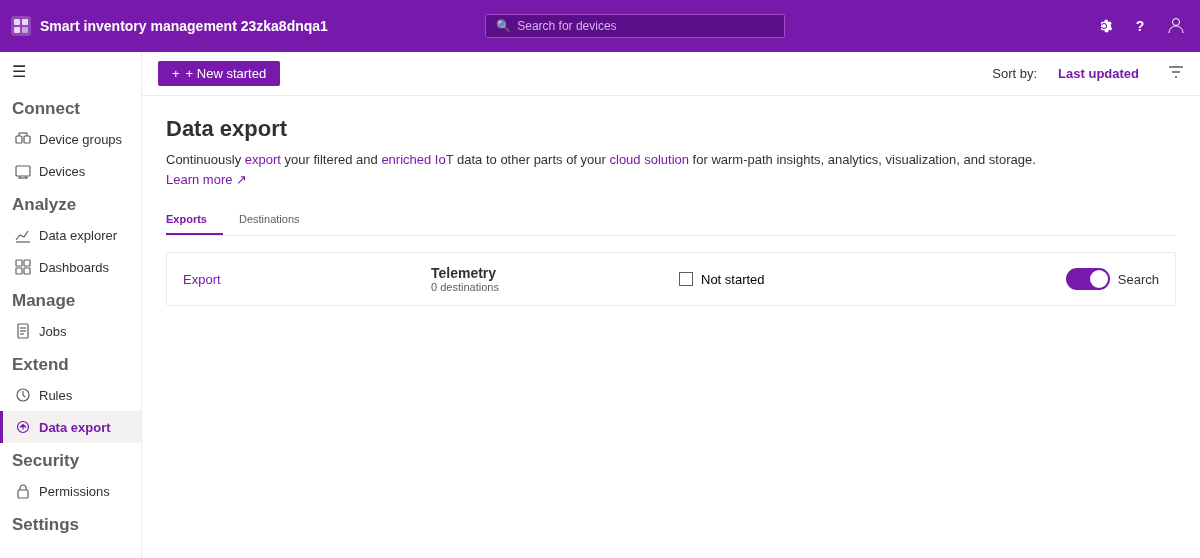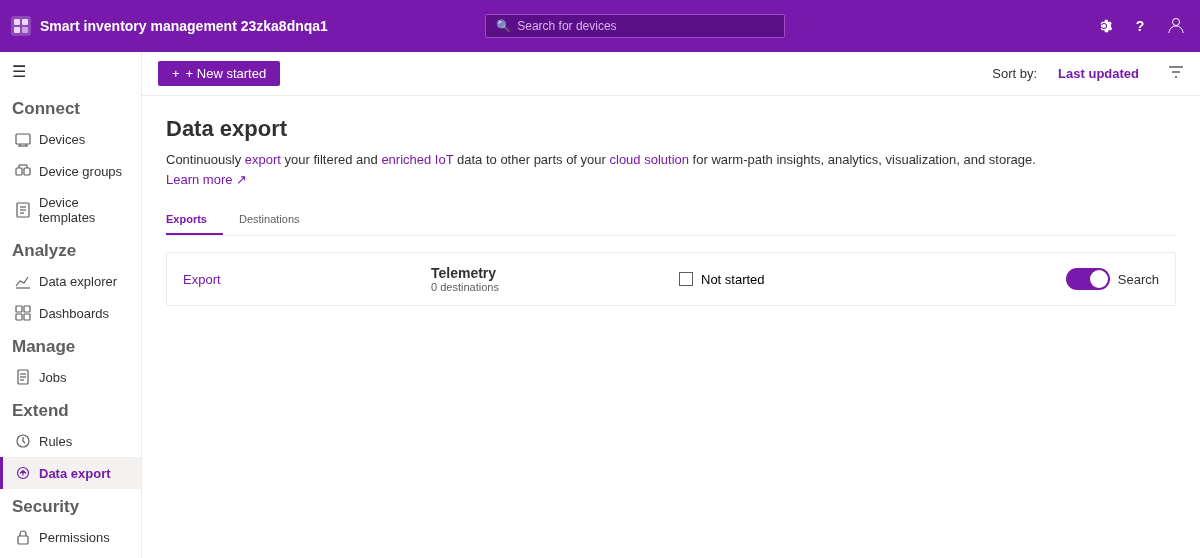--- a/index.html
+++ b/index.html
@@ -234,54 +234,43 @@
 
 <div class="layout">
 
   <div class="sidebar">
     <div class="sidebar-hamburger">☰</div>
 
     <div class="sidebar-section-label">Connect</div>
 
     <div class="sidebar-item">
       <span class="sidebar-item-icon">
+        <svg width="16" height="16" viewBox="0 0 16 16" fill="none" stroke="currentColor" stroke-width="1.2">
+            <rect x="1" y="5" width="6" height="7" rx="1"></rect>
+            <rect x="9" y="5" width="6" height="7" rx="1"></rect>
+            <line x1="4" y1="5" x2="4" y2="2"></line>
+            <line x1="12" y1="5" x2="12" y2="2"></line>
+            <line x1="4" y1="2" x2="12" y2="2"></line>
+          </svg>
+      </span>
+      <span>Device groups</span>
+    </div>
+
+    <div class="sidebar-item">
+      <span class="sidebar-item-icon">
         <svg width="16" height="16" viewBox="0 0 16 16" fill="currentColor">
             <rect x="1" y="3" width="14" height="10" rx="1" fill="none" stroke="currentColor" stroke-width="1.2"></rect>
             <line x1="5" y1="13" x2="5" y2="15" stroke="currentColor" stroke-width="1.2"></line>
             <line x1="11" y1="13" x2="11" y2="15" stroke="currentColor" stroke-width="1.2"></line>
             <line x1="3" y1="15" x2="13" y2="15" stroke="currentColor" stroke-width="1.2"></line>
           </svg>
       </span>
       <span>Devices</span>
     </div>
 
-    <div class="sidebar-item">
-      <span class="sidebar-item-icon">
-        <svg width="16" height="16" viewBox="0 0 16 16" fill="none" stroke="currentColor" stroke-width="1.2">
-            <rect x="1" y="5" width="6" height="7" rx="1"></rect>
-            <rect x="9" y="5" width="6" height="7" rx="1"></rect>
-            <line x1="4" y1="5" x2="4" y2="2"></line>
-            <line x1="12" y1="5" x2="12" y2="2"></line>
-            <line x1="4" y1="2" x2="12" y2="2"></line>
-          </svg>
-      </span>
-      <span>Device groups</span>
-    </div>
-
-    <div class="sidebar-item">
-      <span class="sidebar-item-icon">
-        <svg width="16" height="16" viewBox="0 0 16 16" fill="none" stroke="currentColor" stroke-width="1.2">
-            <rect x="2" y="1" width="12" height="14" rx="1"></rect>
-            <line x1="5" y1="5" x2="11" y2="5"></line>
-            <line x1="5" y1="8" x2="11" y2="8"></line>
-            <line x1="5" y1="11" x2="9" y2="11"></line>
-          </svg>
-      </span>
-      <span>Device templates</span>
-    </div>
 
     <div class="sidebar-section-label">Analyze</div>
 
     <div class="sidebar-item">
       <span class="sidebar-item-icon">
         <svg width="16" height="16" viewBox="0 0 16 16" fill="none" stroke="currentColor" stroke-width="1.2">
             <polyline points="1,13 5,8 9,10 13,4"></polyline>
             <line x1="1" y1="15" x2="15" y2="15"></line>
           </svg>
       </span>

